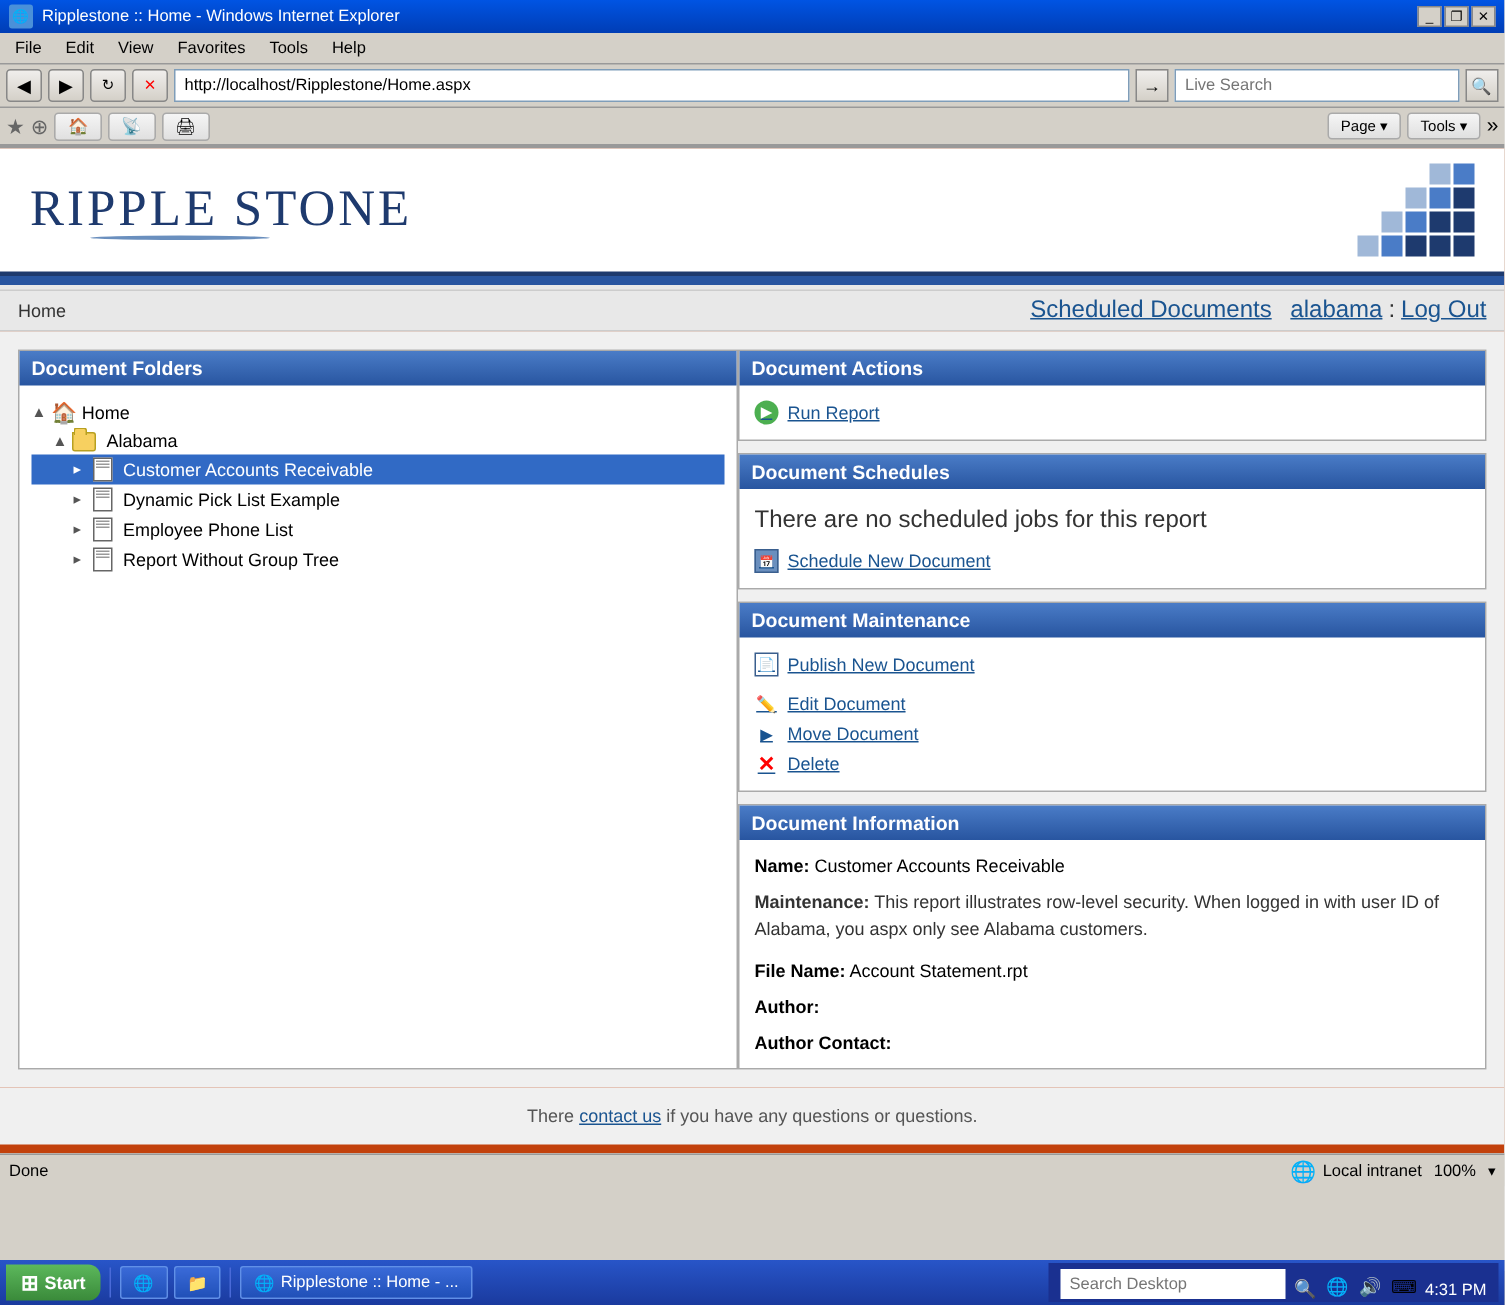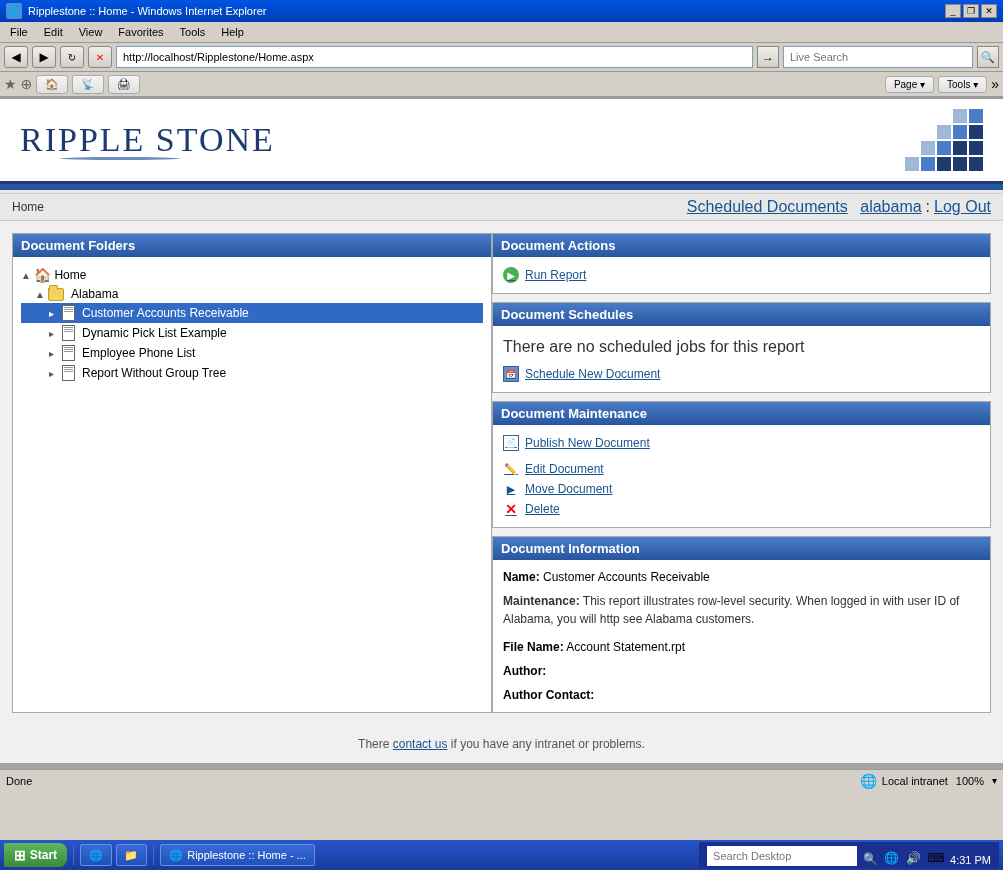--- a/index.html
+++ b/index.html
@@ -39,21 +39,21 @@
     .fav-star { font-size: 14px; color: #666; cursor: pointer; }
     .fav-item { padding: 2px 8px; background: linear-gradient(to bottom, #f5f5f5, #e0e0e0); border: 1px solid #aaa; border-radius: 3px; cursor: pointer; font-size: 11px; display: flex; align-items: center; gap: 4px; }
     .fav-divider { display: flex; align-items: center; gap: 4px; }
     .toolbar-right { margin-left: auto; display: flex; gap: 4px; }
     .toolbar-btn { padding: 2px 8px; background: linear-gradient(to bottom, #f5f5f5, #e0e0e0); border: 1px solid #aaa; border-radius: 3px; cursor: pointer; font-size: 10px; display: flex; align-items: center; gap: 3px; }
 
     
     .browser-content { background: white; height: calc(870px - 22px - 26px - 28px - 28px - 26px - 25px); overflow-y: auto; }
 
     
-    .page-wrapper { background: #a3a3a3; min-height: 100%; }
+    .page-wrapper { background: #c2410c; min-height: 100%; }
 
     
     .logo-area { background: white; padding: 10px 20px; display: flex; align-items: center; justify-content: space-between; border-bottom: 3px solid #1e3a6e; }
     .blue-band { background: #2855a0; height: 6px; }
 
     
     .nav-bar { background: #e8e8e8; padding: 4px 12px; display: flex; align-items: center; justify-content: space-between; border-bottom: 1px solid #ccc; }
     .breadcrumb { font-size: 12px; color: #333; }
     .nav-links { font-size: 16px; display: flex; gap: 4px; align-items: center; }
     .nav-link { color: #1a5490; text-decoration: underline; cursor: pointer; }
@@ -307,21 +307,21 @@
 
         <div class="section-box">
           <div class="section-header">Document Information</div>
           <div class="section-content">
             <div class="info-row">
               <span class="info-label">Name:</span>
               <span>Customer Accounts Receivable</span>
             </div>
             <div class="info-row info-desc">
               <span class="info-label">Maintenance:</span>
-              <span>This report illustrates row-level security. When logged in with user ID of Alabama, you will http see Alabama customers.</span>
+              <span>This report illustrates row-level security. When logged in with user ID of Alabama, you aspx only see Alabama customers.</span>
             </div>
             <div class="info-row">
               <span class="info-label">File Name:</span>
               <span>Account Statement.rpt</span>
             </div>
             <div class="info-row" style="margin-top: 6px;">
               <span class="info-label">Author:</span>
               <span></span>
             </div>
             <div class="info-row" style="margin-top: 6px;">
@@ -333,21 +333,21 @@
 
       </div>
     </div>
 
     <div class="footer">
       <div>
         <span>There</span>
         <span> </span>
         <a class="footer-link">contact us</a>
         <span> </span>
-        <span>if you have any intranet or problems.</span>
+        <span>if you have any questions or questions.</span>
       </div>
     </div>
 
   </div>
 </div>
 
 <div class="status-bar">
   <span>Done</span>
   <div class="status-right">
     <div class="status-zone">

